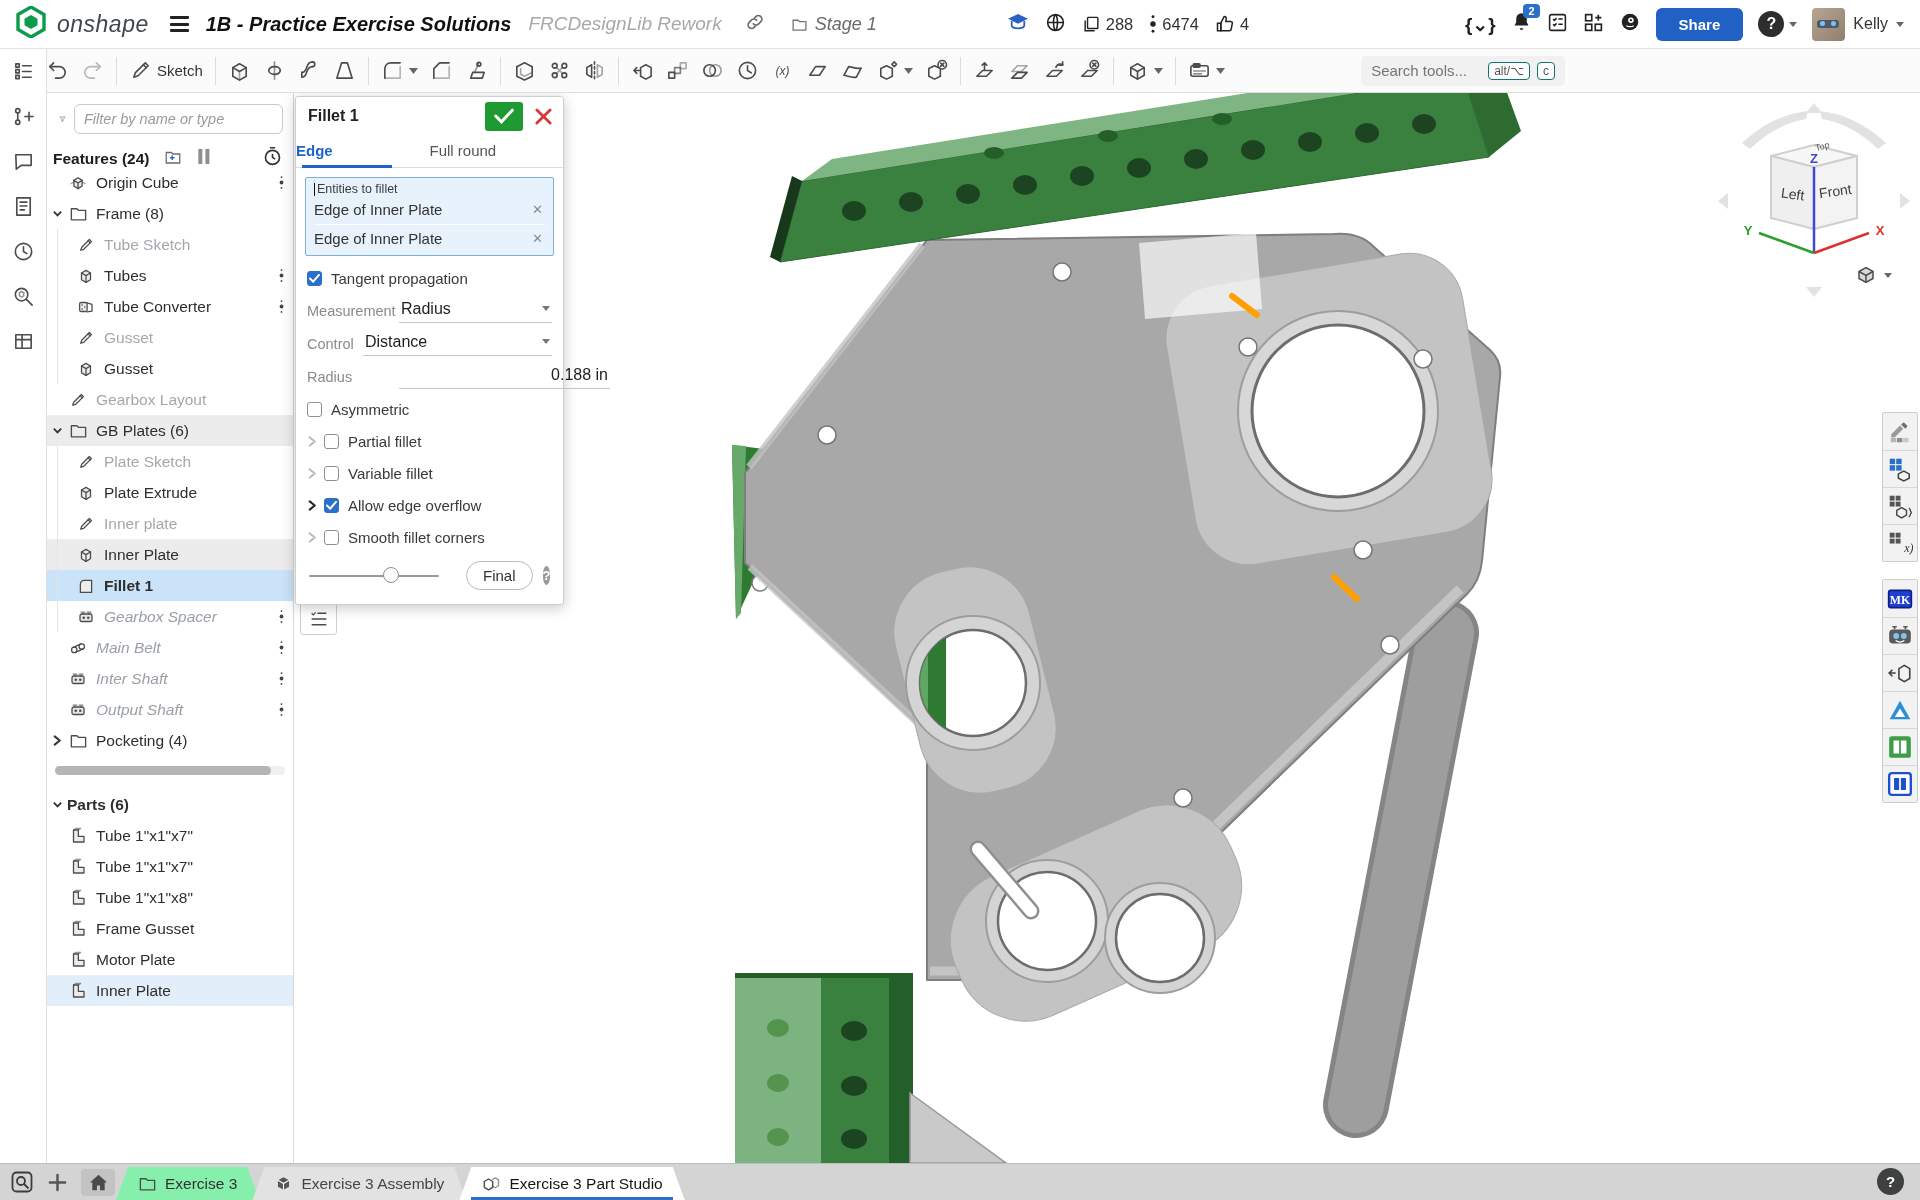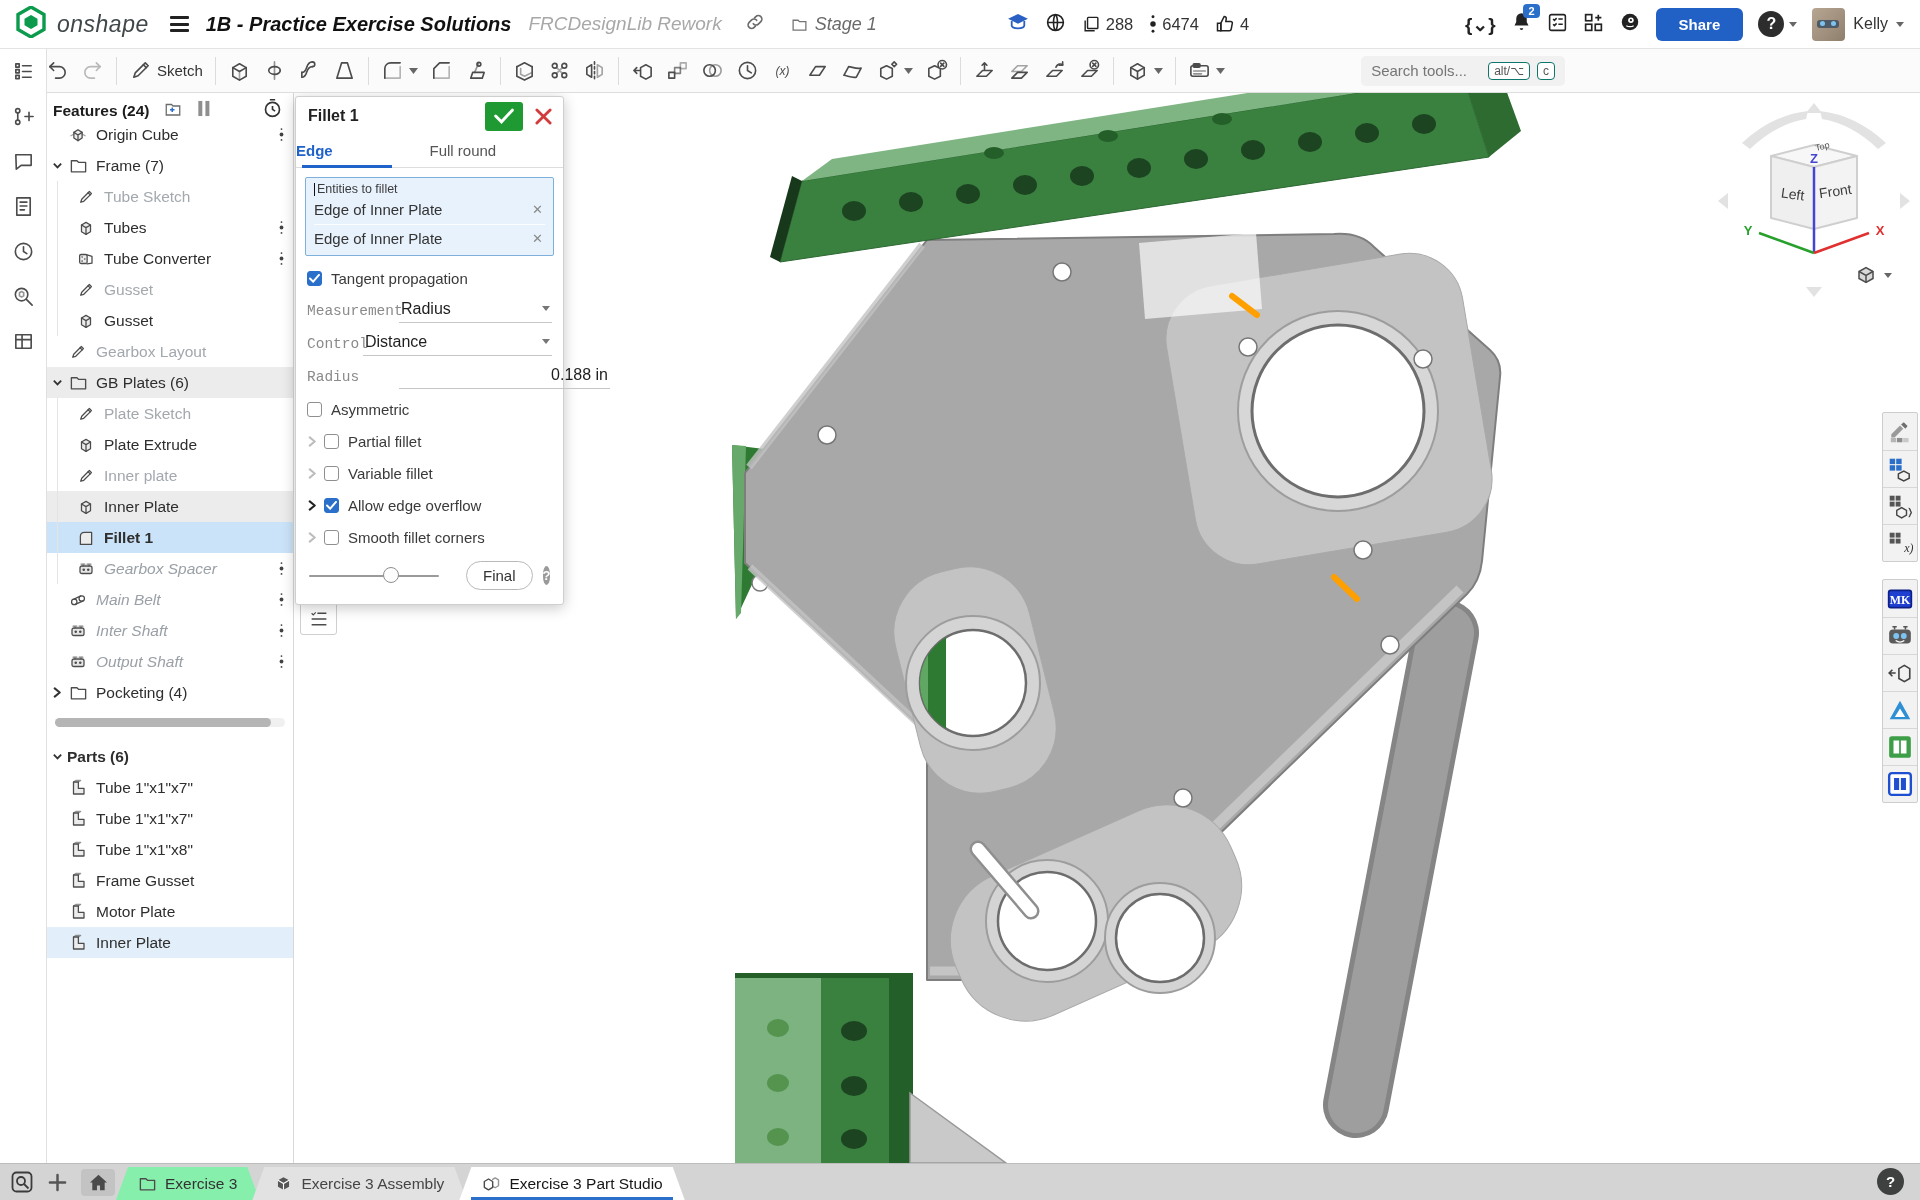--- a/index.html
+++ b/index.html
@@ -110,21 +110,21 @@
     font-size:15px;color:#333;}
   .echip + .echip{border-top:1px solid rgba(255,255,255,.8);}
   .chip-x{color:#8a8a8a;font-size:13px;cursor:pointer;padding:0 2px;}
   .orow{display:flex;align-items:center;height:32px;padding:0 11px;}
   .ochev{width:17px;flex:none;display:flex;}
   .cb{width:15px;height:15px;border:1.5px solid #8f8f8f;border-radius:3px;margin-right:9px;flex:none;
     display:flex;align-items:center;justify-content:center;background:#fff;}
   .cb.on{background:#2a6fc9;border-color:#2a6fc9;}
   .olabel{font-size:15px;color:#3a3a3a;}
   .selrow{display:flex;align-items:center;padding:3px 11px;height:33px;}
-  .sel-label{width:92px;font-size:14.5px;color:#8a8a8a;flex:none;font-family:Liberation Mono, monospace;}
+  .sel-label{width:92px;font-size:14.5px;color:#8a8a8a;flex:none;}
   .sel-ctl{flex:1;display:flex;align-items:center;justify-content:space-between;
     border-bottom:1px solid #c6c6c6;padding:1px 2px 4px;font-size:16px;color:#1e1e1e;}
   .sel-ctl .caret{border-top-color:#777;}
   .num-input{flex:1;border:none;border-bottom:1px solid #c6c6c6;text-align:right;font-size:16px;
     color:#1e1e1e;padding:1px 2px 4px;outline:none;font-family:inherit;background:transparent;}
   .srow{display:flex;align-items:center;padding:8px 13px 14px;}
   .track{position:relative;width:130px;height:2px;background:#9a9a9a;border-radius:1px;flex:none;}
   .knob{position:absolute;left:57%;top:-7.5px;width:16px;height:16px;border-radius:50%;
     background:#fdfdfd;border:1.5px solid #8f8f8f;}
   .final-btn{margin-left:27px;background:#fff;border:1px solid #b9b9b9;border-radius:15px;
@@ -520,20 +520,26 @@
         <path d="M15 15l6 6"></path>
         <path d="M7.8 8l2.2-1.2L12.2 8v3.3L10 12.5 7.8 11.3z" opacity=".6"></path>
       </svg></button>
     <button class="strip-btn"><svg viewBox="0 0 24 24" width="23" height="23" fill="none" stroke="#4c4c4c" stroke-width="1.7" stroke-linecap="round" stroke-linejoin="round">
         <rect x="4" y="5" width="16" height="14"></rect>
         <path d="M4 10h16M10.5 5v14"></path>
       </svg></button>
   </nav>
 
 <aside class="feature-panel">
+  <div class="filter-row">
+    <svg width="20" height="20" viewBox="0 0 24 24" fill="none" stroke="#555" stroke-width="1.8">
+        <path d="M3 5h18l-7 8v6l-4 2v-8z"></path>
+      </svg>
+    <input placeholder="Filter by name or type" style="">
+  </div>
   <div class="feat-header">
     <b>Features (24)</b>
     <span>
       <svg width="20" height="18" viewBox="0 0 24 24" fill="none" stroke="#6b6b6b" stroke-width="1.7">
           <path d="M3 6h7l2 2h9v12H3z"></path>
           <path d="M8 13h6M11 10v6" stroke="#2a6fc9" stroke-width="2"></path>
         </svg>
     </span>
     <span>
       <svg width="14" height="17" viewBox="0 0 14 18">
@@ -571,21 +577,21 @@
         <span class="chev">
           <svg width="11" height="11" viewBox="0 0 12 12" fill="none" stroke="#333" stroke-width="2">
             <path d="M2 4l4 4 4-4"></path>
           </svg>
         </span>
         <span class="ficon">
           <svg viewBox="0 0 24 24" width="19" height="19" fill="none" stroke="#4c4c4c" stroke-width="1.7" stroke-linecap="round" stroke-linejoin="round">
             <path d="M3 6h7l2 2h9v12H3z"></path>
           </svg>
         </span>
-        <span class="flabel">Frame (7)</span>
+        <span class="flabel">Frame (8)</span>
         <span class="dots"></span>
       </div>
       <div class="trow muted">
         <span class="guide"></span>
         <span class="ficon">
           <svg viewBox="0 0 24 24" width="18" height="18" fill="none" stroke="#4c4c4c" stroke-width="1.7" stroke-linecap="round" stroke-linejoin="round">
             <path d="M5 19l1.3-4L16.5 4.7l2.8 2.8L9 17.7z"></path>
             <path d="M14.8 6.4l2.8 2.8"></path>
           </svg>
         </span>

